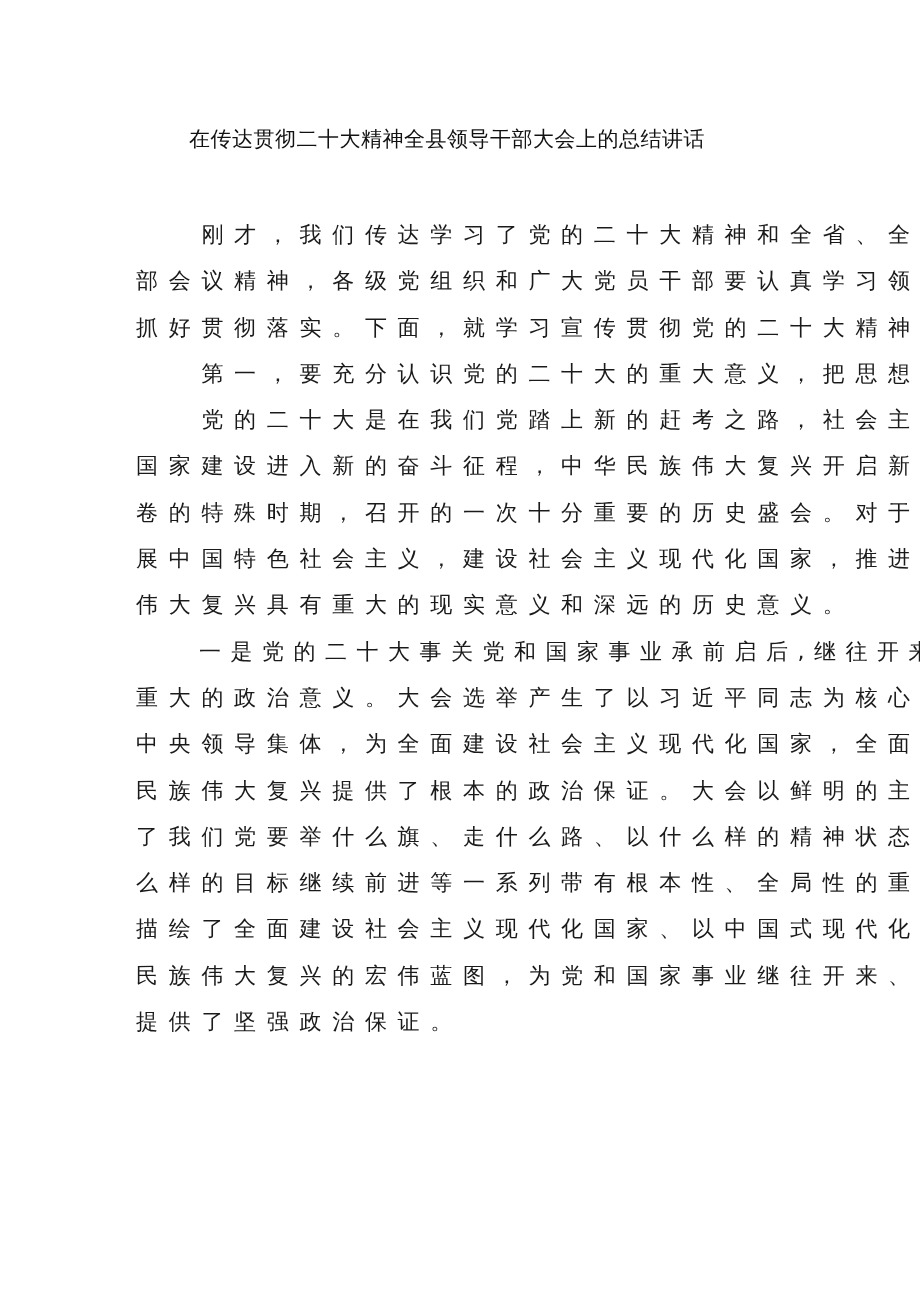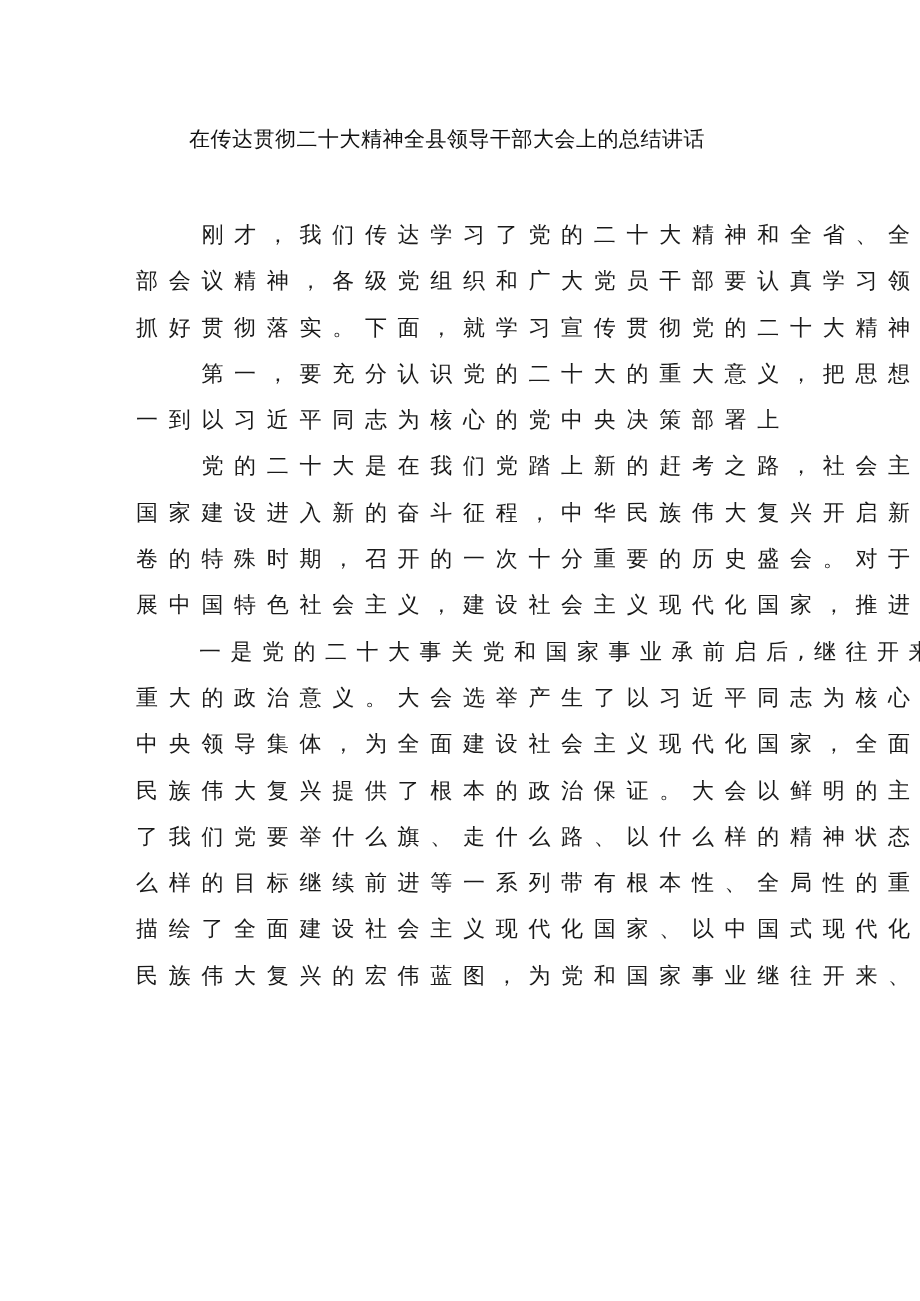--- a/index.html
+++ b/index.html
@@ -16,27 +16,28 @@
 </head>
 <body>
 
 <div class="page">
   <div class="title">在传达贯彻二十大精神全县领导干部大会上的总结讲话</div>
   <div class="body">
     <div class="line">　　刚才，我们传达学习了党的二十大精神和全省、全市领导干</div>
     <div class="line">部会议精神，各级党组织和广大党员干部要认真学习领会，切实</div>
     <div class="line">抓好贯彻落实。下面，就学习宣传贯彻党的二十大精神，我强调</div>
     <div class="line">　　第一，要充分认识党的二十大的重大意义，把思想和行动统</div>
-    <div class="line">一到以习近平同志为核心的党中央决策部署上</div>
     <div class="line">　　党的二十大是在我们党踏上新的赶考之路，社会主义现代化</div>
     <div class="line">国家建设进入新的奋斗征程，中华民族伟大复兴开启新的恢宏画</div>
     <div class="line">卷的特殊时期，召开的一次十分重要的历史盛会。对于坚持和发</div>
     <div class="line">展中国特色社会主义，建设社会主义现代化国家，推进中华民族</div>
+    <div class="line">伟大复兴具有重大的现实意义和深远的历史意义。</div>
     <div class="line tight">　　一是党的二十大事关党和国家事业承前启后,继往开来,具有</div>
     <div class="line">重大的政治意义。大会选举产生了以习近平同志为核心的新一届</div>
     <div class="line">中央领导集体，为全面建设社会主义现代化国家，全面推进中华</div>
     <div class="line">民族伟大复兴提供了根本的政治保证。大会以鲜明的主题，宣示</div>
     <div class="line">了我们党要举什么旗、走什么路、以什么样的精神状态、朝着什</div>
     <div class="line">么样的目标继续前进等一系列带有根本性、全局性的重大问题，</div>
     <div class="line">描绘了全面建设社会主义现代化国家、以中国式现代化推进中华</div>
     <div class="line">民族伟大复兴的宏伟蓝图，为党和国家事业继往开来、长远发展</div>
+    <div class="line">提供了坚强政治保证。</div>
   </div>
 </div>
 
 </body></html>

